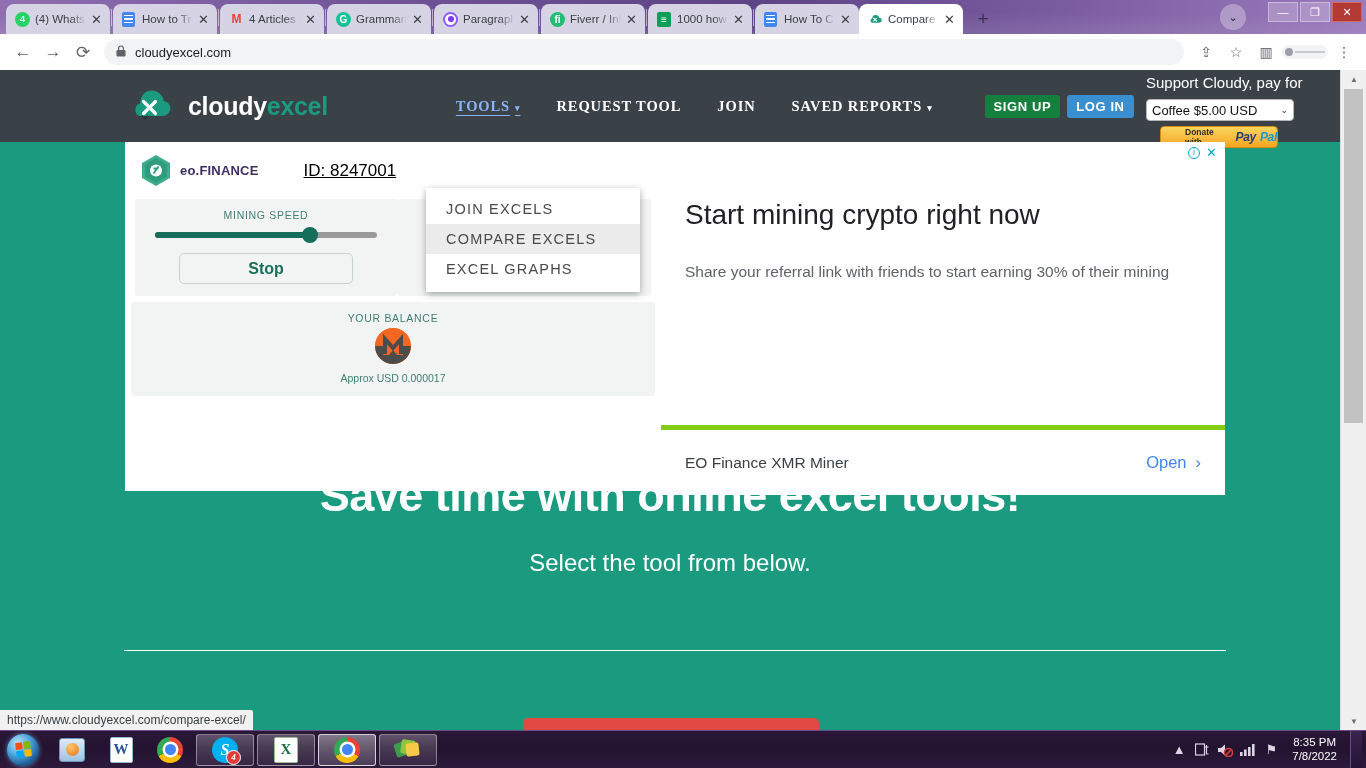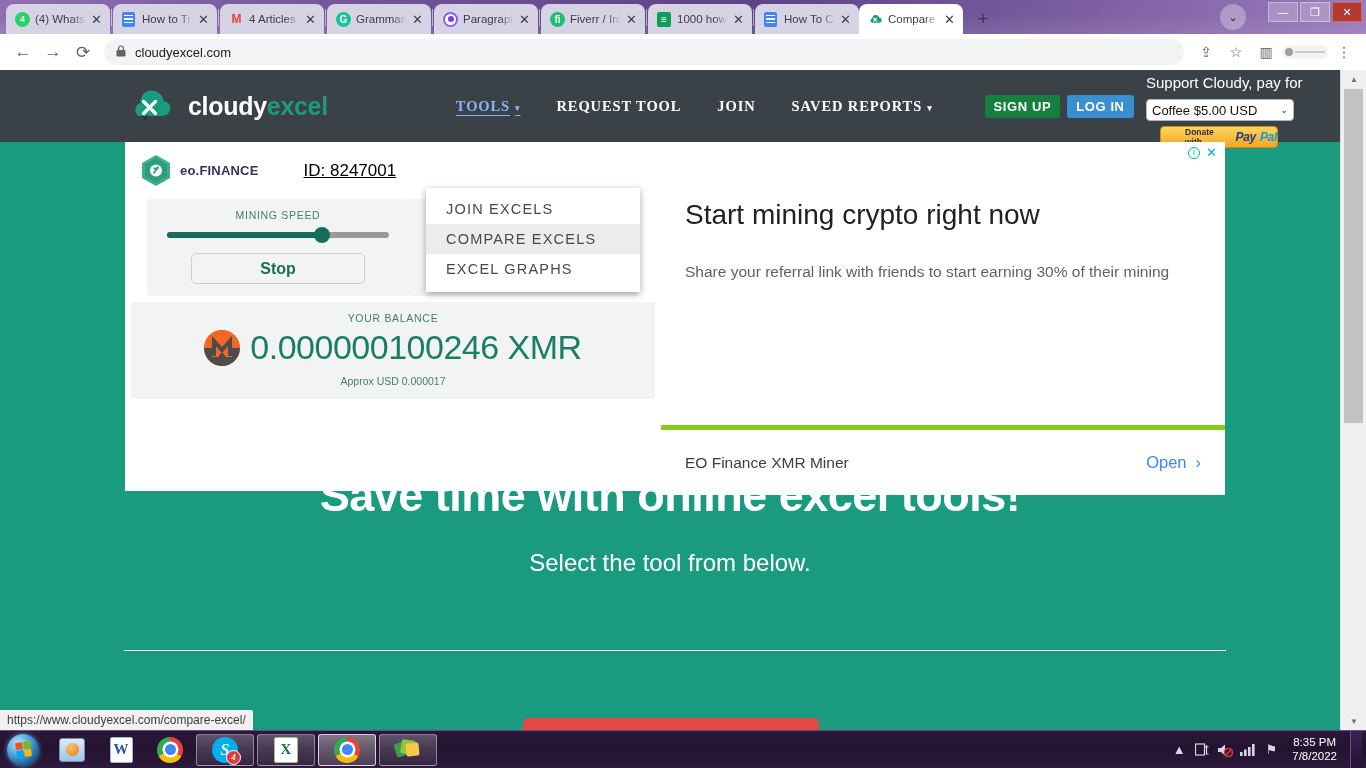--- a/index.html
+++ b/index.html
@@ -152,21 +152,21 @@
   
   .miner {
     position:absolute; left: 125px; top: 72px; width: 536px; height: 353px;
     background:#ffffff; border-bottom: 4px solid #1a9b7f;
   }
   .miner-head { height: 57px; display:flex; align-items:center; padding: 0 16px; }
   .eologo { width:30px; height:33px; position:relative; margin-right:9px; }
   .eoname { font-size: 13px; font-weight: bold; color:#3b2f63; letter-spacing:.2px; }
   .minerid { font-size: 17px; color:#000000; text-decoration: underline; margin-left: 45px; }
 
-  .miner-row { display:flex; padding: 0 22px; }
+  .miner-row { display:flex; padding: 0 10px; }
   .panel { background:#f2f4f4; border-radius:3px; padding: 10px 0 12px 0; text-align:center; }
   .panel-left { width: 262px; }
   .panel-right { flex:1; }
   .plabel { font-size: 10.5px; color:#3f7e6e; letter-spacing:.7px; }
   .slider { margin: 9px auto 0 auto; width: 222px; height: 9px; position:relative; }
   .slider .track { position:absolute; top:2px; left:0; width:100%; height:6px; border-radius:3px; background:#9a9a9a; }
   .slider .fill  { position:absolute; top:2px; left:0; width:72%; height:6px; border-radius:3px; background:#156e5a; }
   .slider .knob  { position:absolute; top:-3px; left: 66%; width:16px; height:16px; border-radius:50%; background:#156e5a; }
   .stopbtn { margin: 14px auto 0 auto; width: 174px; height: 31px; border:1px solid #c9d2d0; border-radius:5px;
              background:#f2f4f4; display:flex; align-items:center; justify-content:center;
@@ -489,21 +489,20 @@
           <span class="xmricon">
             <svg width="36" height="36" viewBox="0 0 36 36">
               <circle cx="18" cy="18" r="18" fill="#f26822"></circle>
               <path d="M0 18a18 18 0 0 1 36 0v8H26V12l-8 9-8-9v14H0z" fill="#ffffff" opacity="0"></path>
               <path d="M18 36a18 18 0 0 0 18-18h-8v9h-6l-4-5-4 5h-6v-9H0a18 18 0 0 0 18 18z" fill="#4c4c4c"></path>
               <path d="M3 26h7V12l8 9 8-9v14h7" stroke="#4c4c4c" stroke-width="0" fill="none"></path>
               <path d="M0 18h10V8l8 9 8-9v10h10" fill="none" stroke="#ffffff" stroke-width="0"></path>
               <path d="M2 24h8V11l8 9 8-9v13h8" fill="none" stroke="#4c4c4c" stroke-width="4"></path>
             </svg>
           </span>
-          <span class="bval">0.000000100246 XMR</span>
         </div>
         <div class="busd">Approx USD 0.000017</div>
       </div>
     </div>
 
     <div class="adcard">
       <div class="adctl">
         <span class="i">i</span>
         <span class="x">✕</span>
       </div>

